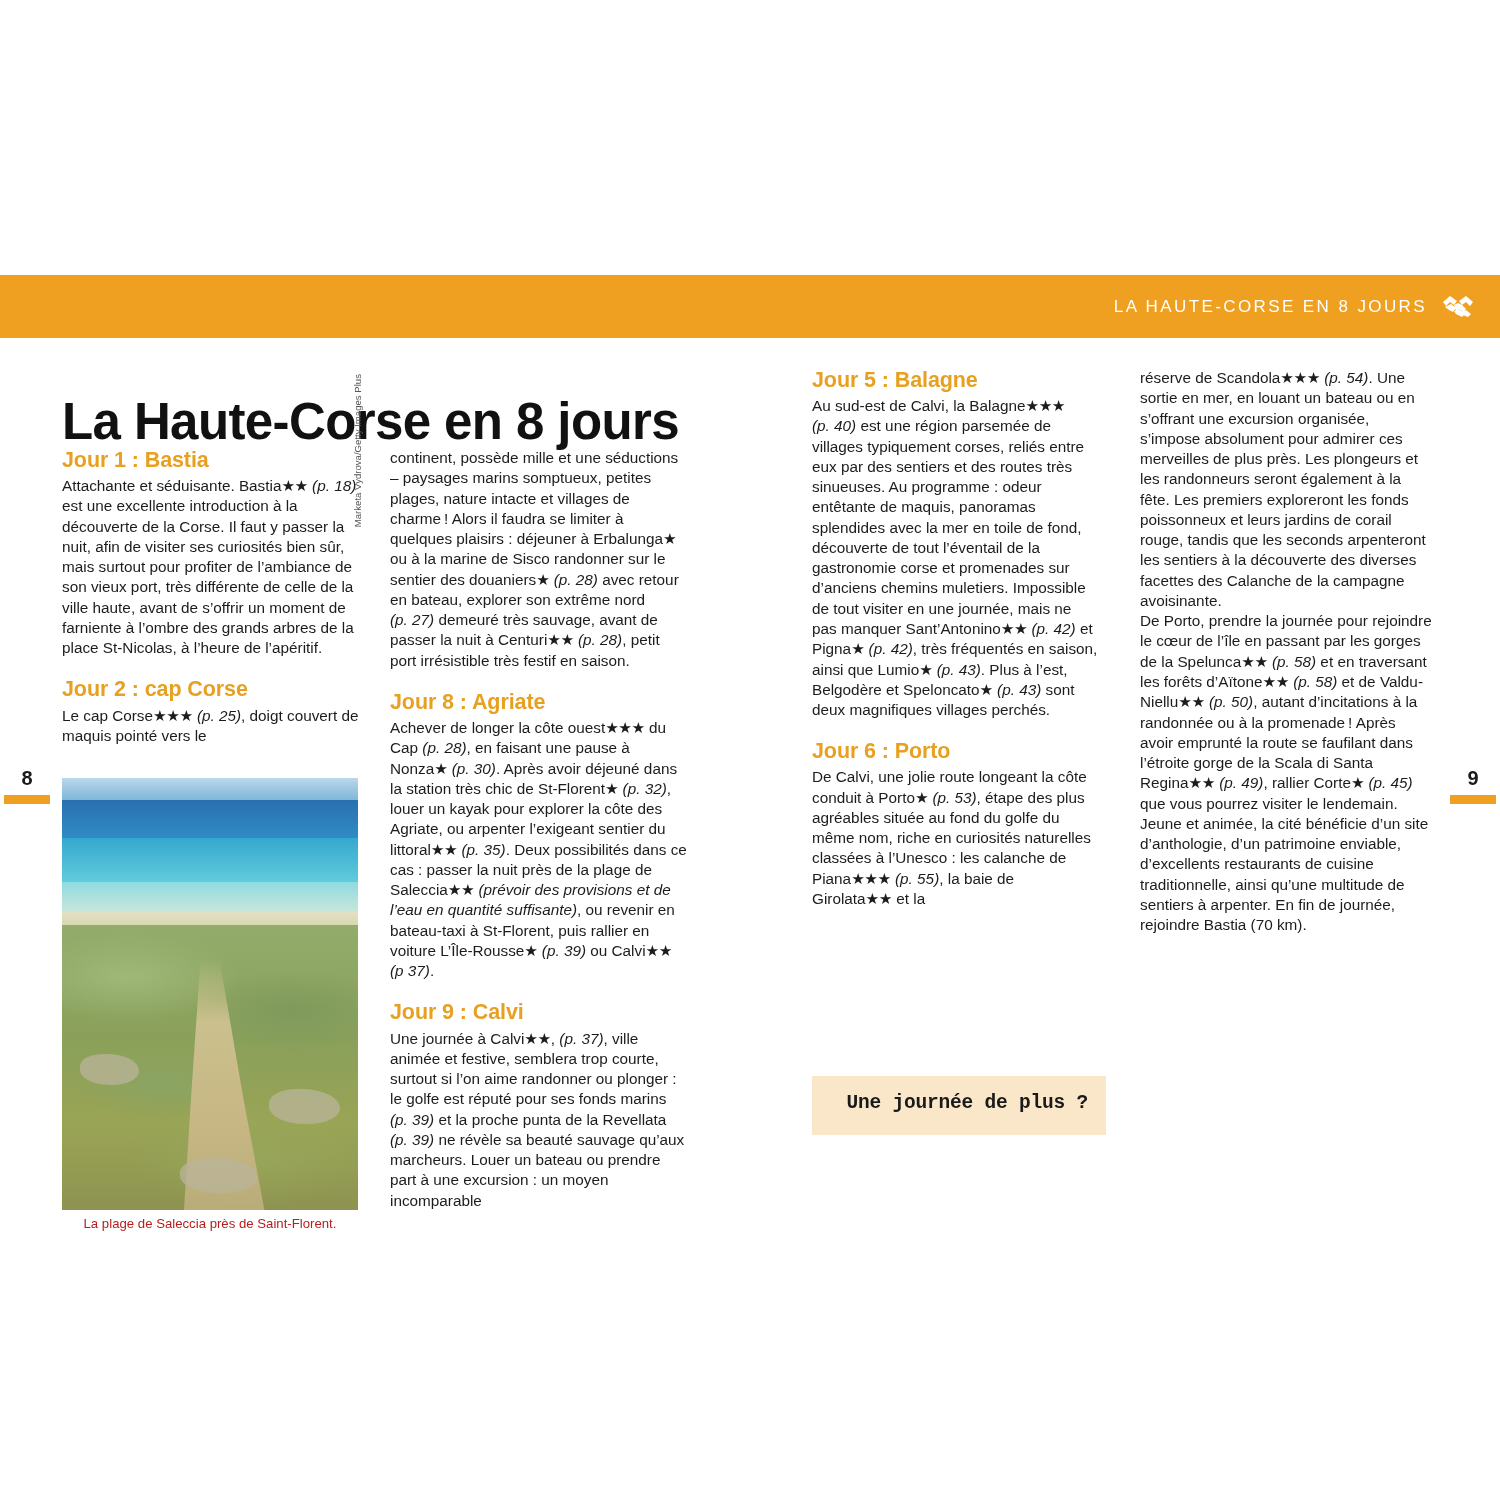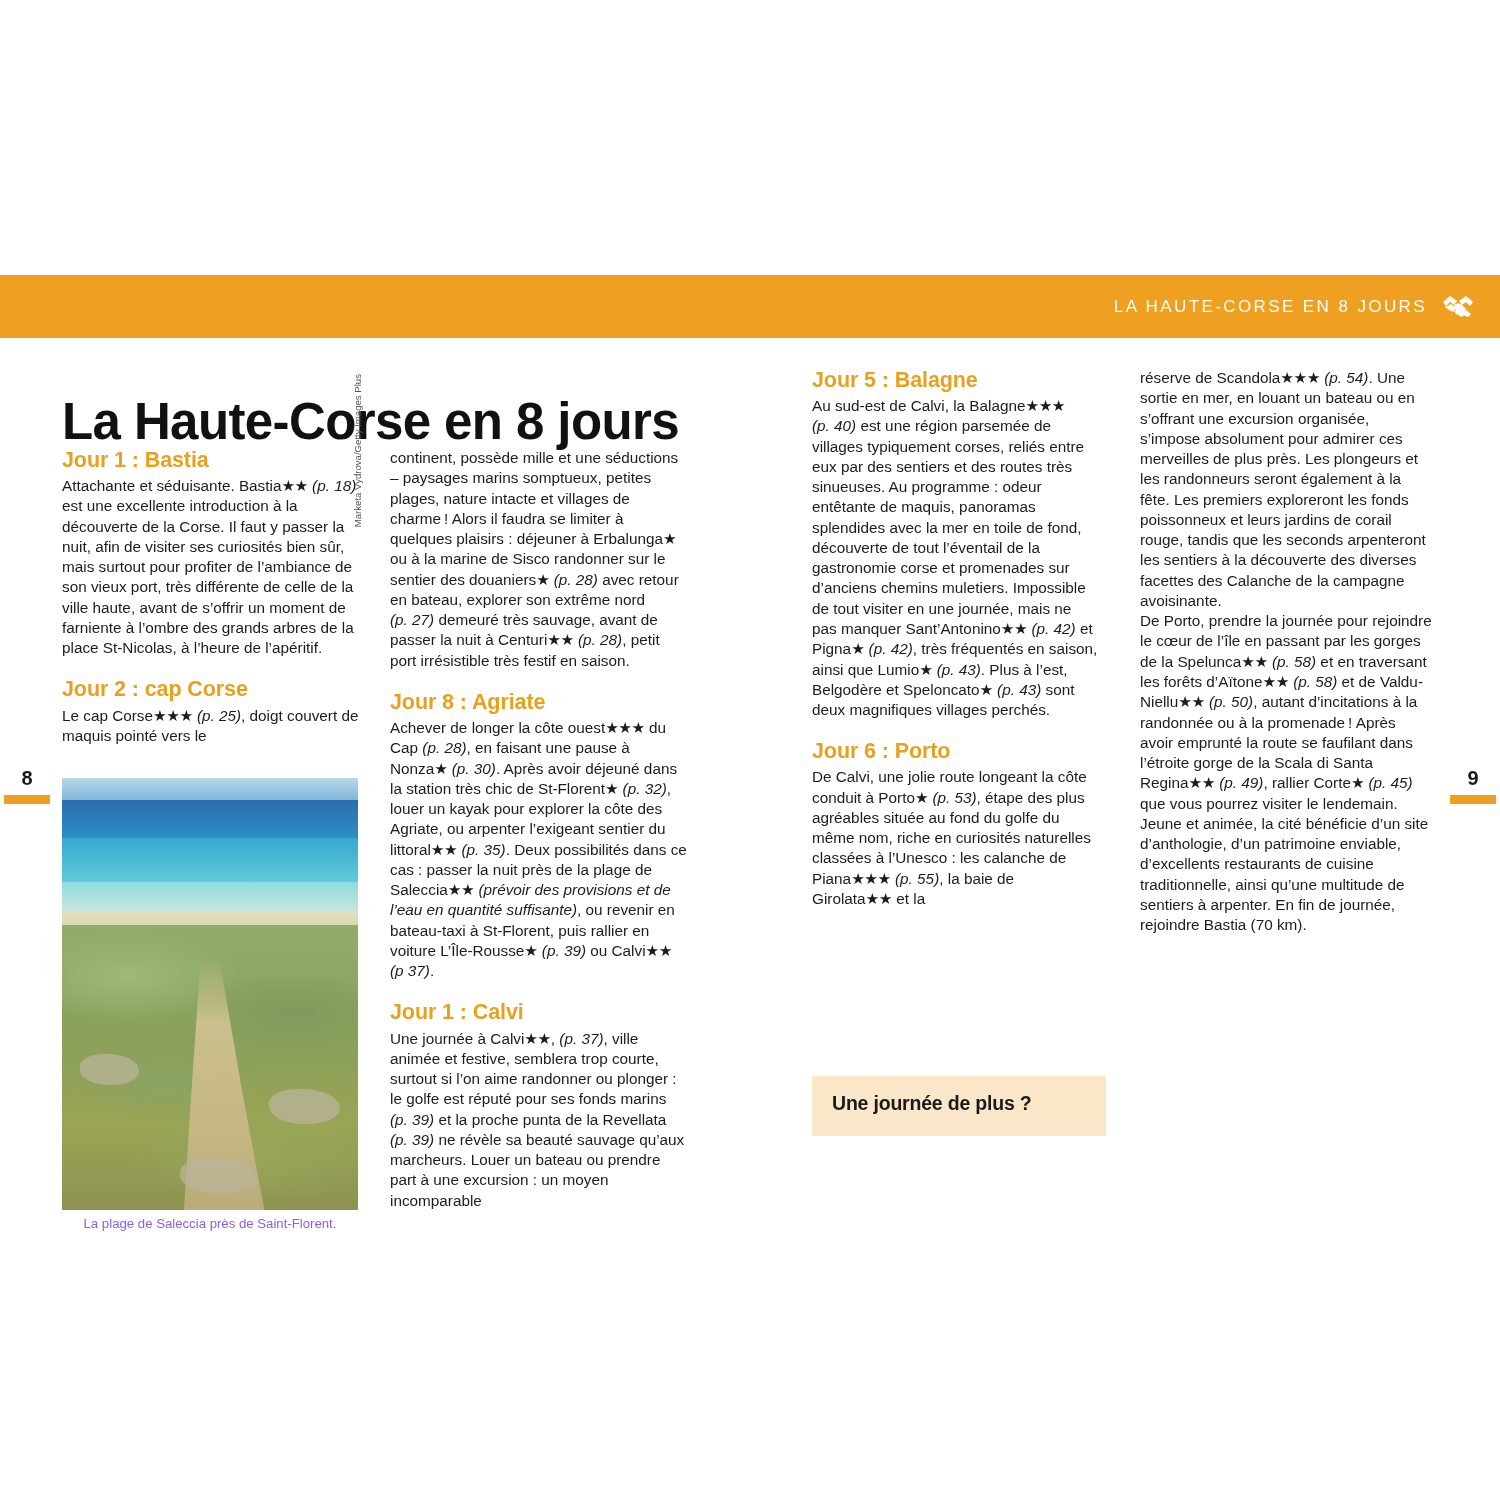--- a/index.html
+++ b/index.html
@@ -184,21 +184,21 @@
     border-radius: 40% 55% 45% 50%;
     opacity: .75;
   }
   .caption {
     position: absolute;
     left: 62px;
     top: 1216px;
     width: 296px;
     text-align: center;
     font-size: 13.2px;
-    color: #8b5cf6;
+    color: #b91c1c;
   }
   .credit {
     position: absolute;
     left: 352px;
     top: 778px;
     width: 432px;
     height: 14px;
     transform: rotate(-90deg);
     transform-origin: 14px 14px;
     font-size: 9.6px;
@@ -213,25 +213,26 @@
     position: absolute;
     left: 812px;
     top: 1076px;
     width: 294px;
     box-sizing: border-box;
     background: #fae6c8;
     padding: 16px 18px 18px 20px;
   }
   .callout h3 {
     margin: 0 0 3px 0;
-    font-family: Liberation Sans, sans-serif;
+    font-family: Liberation Mono, monospace;
     font-size: 19.5px;
     font-weight: 700;
     color: #1a1a1a;
     letter-spacing: -0.2px;
+    text-align: right;
   }
   .callout p {
     margin: 0;
     font-size: 15.3px;
     line-height: 1.33;
     color: #1c1c1c;
   }
 </style>
 </head>
 <body>
@@ -270,21 +271,21 @@
   <h2 class="day-head">Jour 2 : cap Corse</h2>
   <p>Le <b>cap Corse<span class="stars">★★★</span></b> <i>(p.&nbsp;25)</i>, doigt couvert de maquis pointé vers le</p>
 </div>
 
 <div class="col col-2">
   <p>continent, possède mille et une séductions – paysages marins somptueux, petites plages, nature intacte et villages de charme ! Alors il faudra se limiter à quelques plaisirs : déjeuner à <b>Erbalunga<span class="stars">★</span></b> ou à la marine de Sisco randonner sur le <b>sentier des douaniers<span class="stars">★</span></b> <i>(p.&nbsp;28)</i> avec retour en bateau, explorer son extrême nord <i>(p.&nbsp;27)</i> demeuré très sauvage, avant de passer la nuit à <b>Centuri<span class="stars">★★</span></b> <i>(p.&nbsp;28)</i>, petit port irrésistible très festif en saison.</p>
 
   <h2 class="day-head">Jour 8 : Agriate</h2>
   <p>Achever de longer la <b>côte ouest<span class="stars">★★★</span></b> du Cap <i>(p.&nbsp;28)</i>, en faisant une pause à <b>Nonza<span class="stars">★</span></b> <i>(p.&nbsp;30)</i>. Après avoir déjeuné dans la station très chic de <b>St-Florent<span class="stars">★</span></b> <i>(p.&nbsp;32)</i>, louer un kayak pour explorer la côte des Agriate, ou arpenter l’exigeant <b>sentier du littoral<span class="stars">★★</span></b> <i>(p.&nbsp;35)</i>. Deux possibilités dans ce cas : passer la nuit près de la <b>plage de Saleccia<span class="stars">★★</span></b> <i>(prévoir des provisions et de l’eau en quantité suffisante)</i>, ou revenir en bateau-taxi à St-Florent, puis rallier en voiture L’<b>Île-Rousse<span class="stars">★</span></b> <i>(p.&nbsp;39)</i> ou <b>Calvi<span class="stars">★★</span></b> <i>(p 37)</i>.</p>
 
-  <h2 class="day-head">Jour 1 : Calvi</h2>
+  <h2 class="day-head">Jour 9 : Calvi</h2>
   <p>Une journée à <b>Calvi<span class="stars">★★</span></b>, <i>(p.&nbsp;37)</i>, ville animée et festive, semblera trop courte, surtout si l’on aime randonner ou plonger : le golfe est réputé pour ses fonds marins <i>(p.&nbsp;39)</i> et la proche <b>punta de la Revellata</b> <i>(p.&nbsp;39)</i> ne révèle sa beauté sauvage qu’aux marcheurs. Louer un bateau ou prendre part à une excursion : un moyen incomparable</p>
 </div>
 
 <div class="col col-3">
 
   <h2 class="day-head">Jour 5 : Balagne</h2>
   <p>Au sud-est de Calvi, la <b>Balagne<span class="stars">★★★</span></b> <i>(p.&nbsp;40)</i> est une région parsemée de villages typiquement corses, reliés entre eux par des sentiers et des routes très sinueuses. Au programme : odeur entêtante de maquis, panoramas splendides avec la mer en toile de fond, découverte de tout l’éventail de la gastronomie corse et promenades sur d’anciens chemins muletiers. Impossible de tout visiter en une journée, mais ne pas manquer <b>Sant’Antonino<span class="stars">★★</span></b> <i>(p.&nbsp;42)</i> et <b>Pigna<span class="stars">★</span></b> <i>(p.&nbsp;42)</i>, très fréquentés en saison, ainsi que <b>Lumio<span class="stars">★</span></b> <i>(p.&nbsp;43)</i>. Plus à l’est, <b>Belgodère</b> et <b>Speloncato<span class="stars">★</span></b> <i>(p.&nbsp;43)</i> sont deux magnifiques villages perchés.</p>
 
   <h2 class="day-head">Jour 6 : Porto</h2>
   <p>De Calvi, une jolie route longeant la côte conduit à <b>Porto<span class="stars">★</span></b> <i>(p.&nbsp;53)</i>, étape des plus agréables située au fond du golfe du même nom, riche en curiosités naturelles classées à l’Unesco : les <b>calanche de Piana<span class="stars">★★★</span></b> <i>(p.&nbsp;55)</i>, la <b>baie de Girolata<span class="stars">★★</span></b> et la</p>

